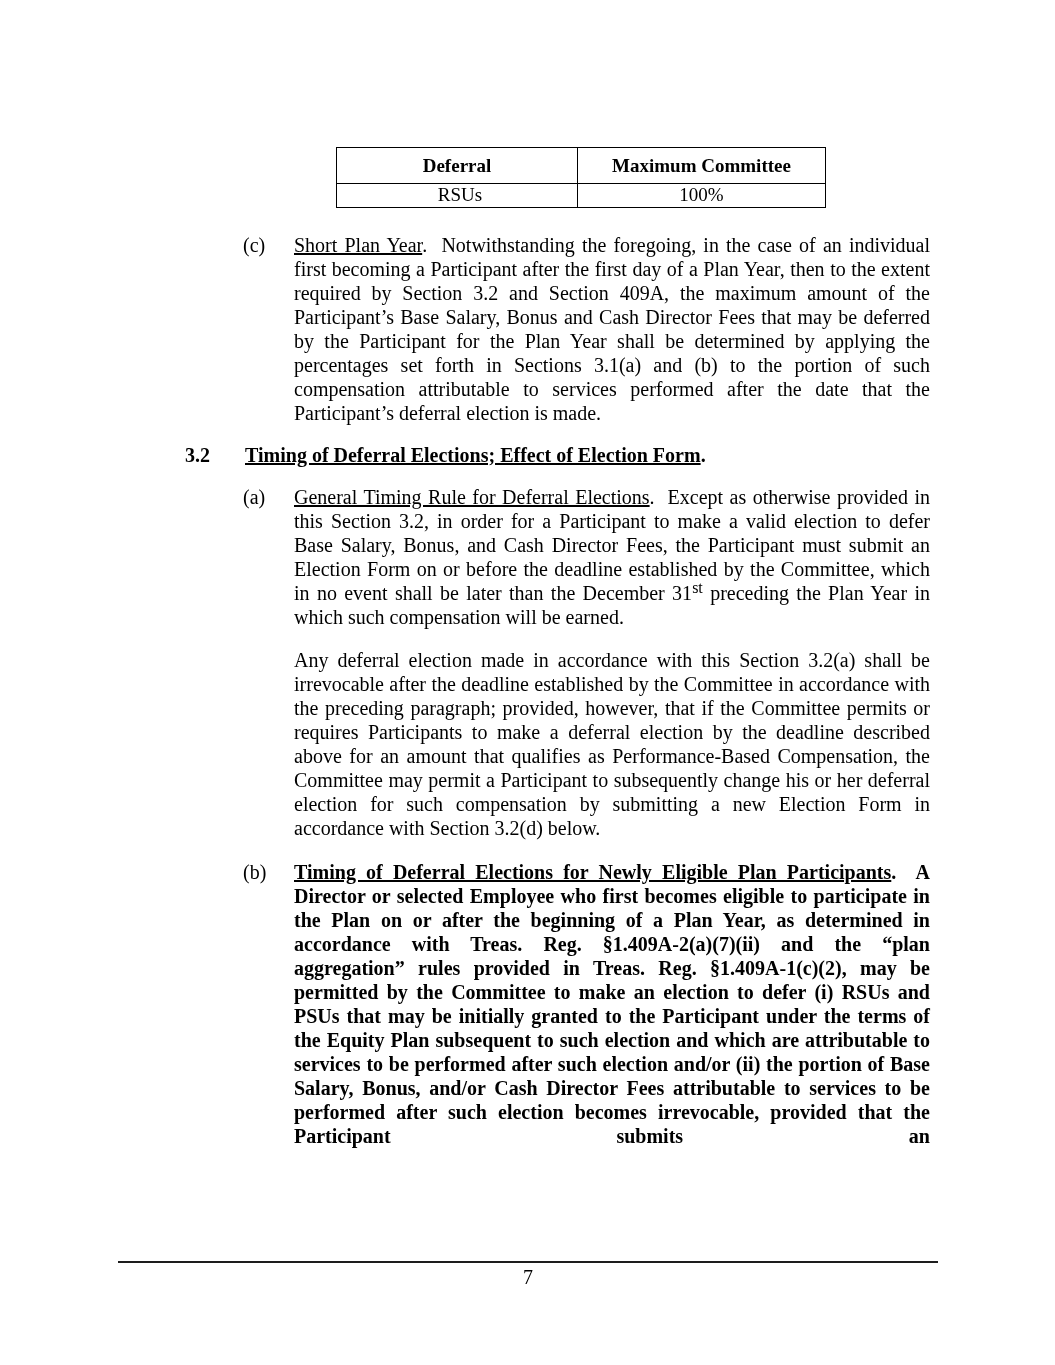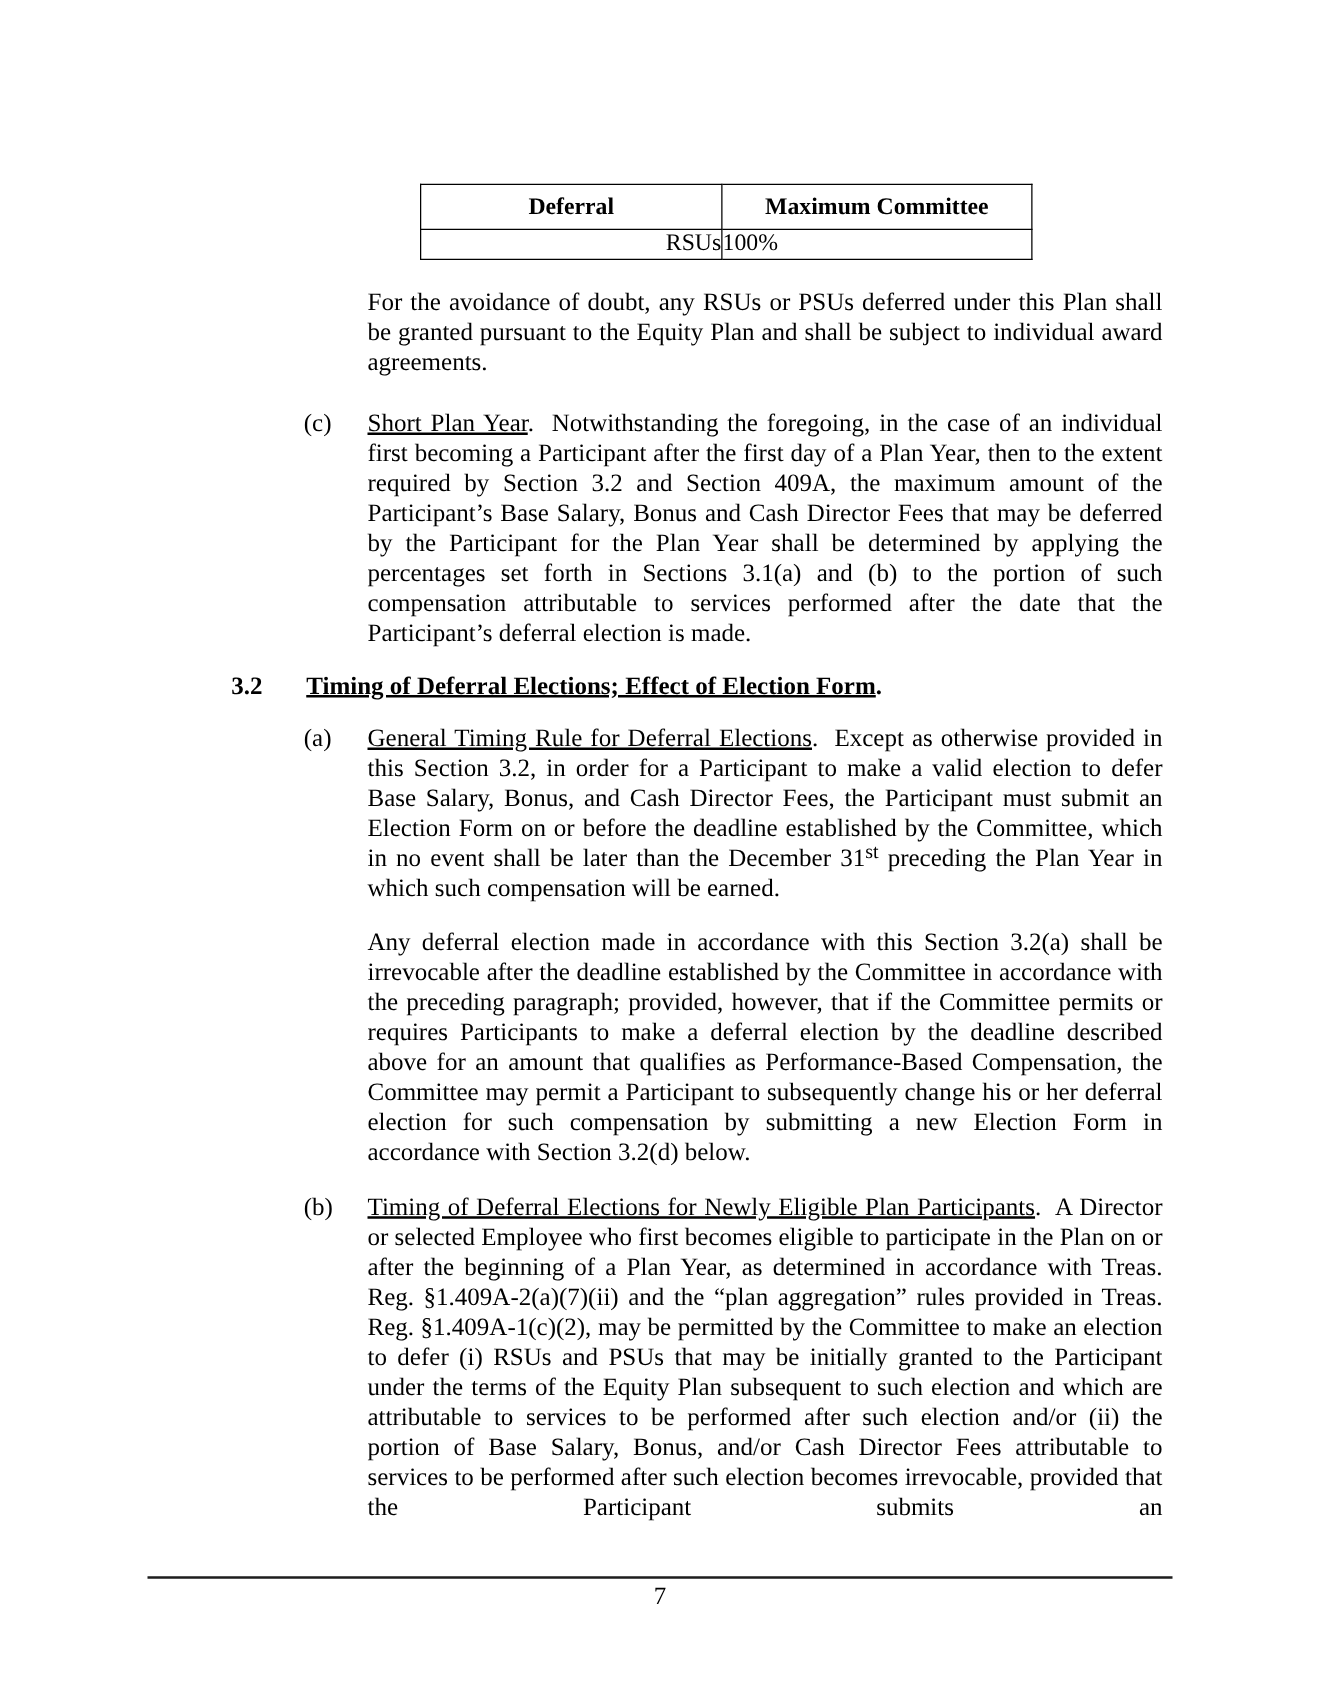--- a/index.html
+++ b/index.html
@@ -14,37 +14,37 @@
     color: #000000;
     overflow: hidden;
   }
   p { margin: 0; }
   .para { text-align: justify; white-space: pre-wrap; }
   .u { text-decoration: underline; }
   .indent-body { margin-left: 294px; margin-right: 125px; }
   .item { display: flex; margin-left: 243px; margin-right: 125px; }
   .marker { flex: 0 0 51px; }
   .item .para { flex: 1; }
-  .justify-last { text-align-last: justify; }
+  .justify-last { text-align-last: justify; font-weight: bold; }
   .heading { margin-left: 185px; font-weight: bold; }
   .h-num { display: inline-block; width: 60px; }
   sup.ord { font-size: 16px; line-height: 0; vertical-align: 7px; }
 
   .def-table {
     border-collapse: collapse;
     margin: 147px 0 0 336px;
     width: 489px;
     table-layout: fixed;
     font-size: 19px;
     line-height: 22px;
   }
   .def-table th, .def-table td { border: 1.5px solid #000; }
   .def-table th { font-weight: bold; text-align: center; padding: 7px 2px 6px; }
-  .def-table td.cell-label { text-align: right; padding: 0 0 1px 6px; }
-  .def-table td.cell-value { text-align: left; padding: 0 0 1px; }
+  .def-table td.cell-label { text-align: center; padding: 0 0 1px 6px; }
+  .def-table td.cell-value { text-align: center; padding: 0 0 1px; }
   .col-deferral { width: 241px; }
   .col-pct { width: 248px; }
 
   .mt-18 { margin-top: 18px; }
   .mt-19 { margin-top: 19px; }
   .mt-20 { margin-top: 20px; }
   .mt-22 { margin-top: 22px; }
   .mt-25 { margin-top: 25px; }
 
   .footer {
@@ -74,21 +74,20 @@
       </tr>
     </thead>
     <tbody>
       <tr>
         <td class="cell-label">RSUs</td>
         <td class="cell-value">100%</td>
       </tr>
     </tbody>
   </table>
 
-  <p class="para indent-body mt-22">For the avoidance of doubt, any RSUs or PSUs deferred under this Plan shall be granted pursuant to the Equity Plan and shall be subject to individual award agreements.</p>
 
   <div class="item mt-25">
     <span class="marker">(c)</span>
     <p class="para"><span class="u">Short Plan Year</span><span>.  Notwithstanding the foregoing, in the case of an individual first becoming a Participant after the first day of a Plan Year, then to the extent required by Section 3.2 and Section 409A, the maximum amount of the Participant’s Base Salary, Bonus and Cash Director Fees that may be deferred by the Participant for the Plan Year shall be determined by applying the percentages set forth in Sections 3.1(a) and (b) to the portion of such compensation attributable to services performed after the date that the Participant’s deferral election is made.</span></p>
   </div>
 
   <div class="heading mt-18">
     <span class="h-num">3.2</span><span class="u">Timing of Deferral Elections; Effect of Election Form</span><span>.</span>
   </div>
 

